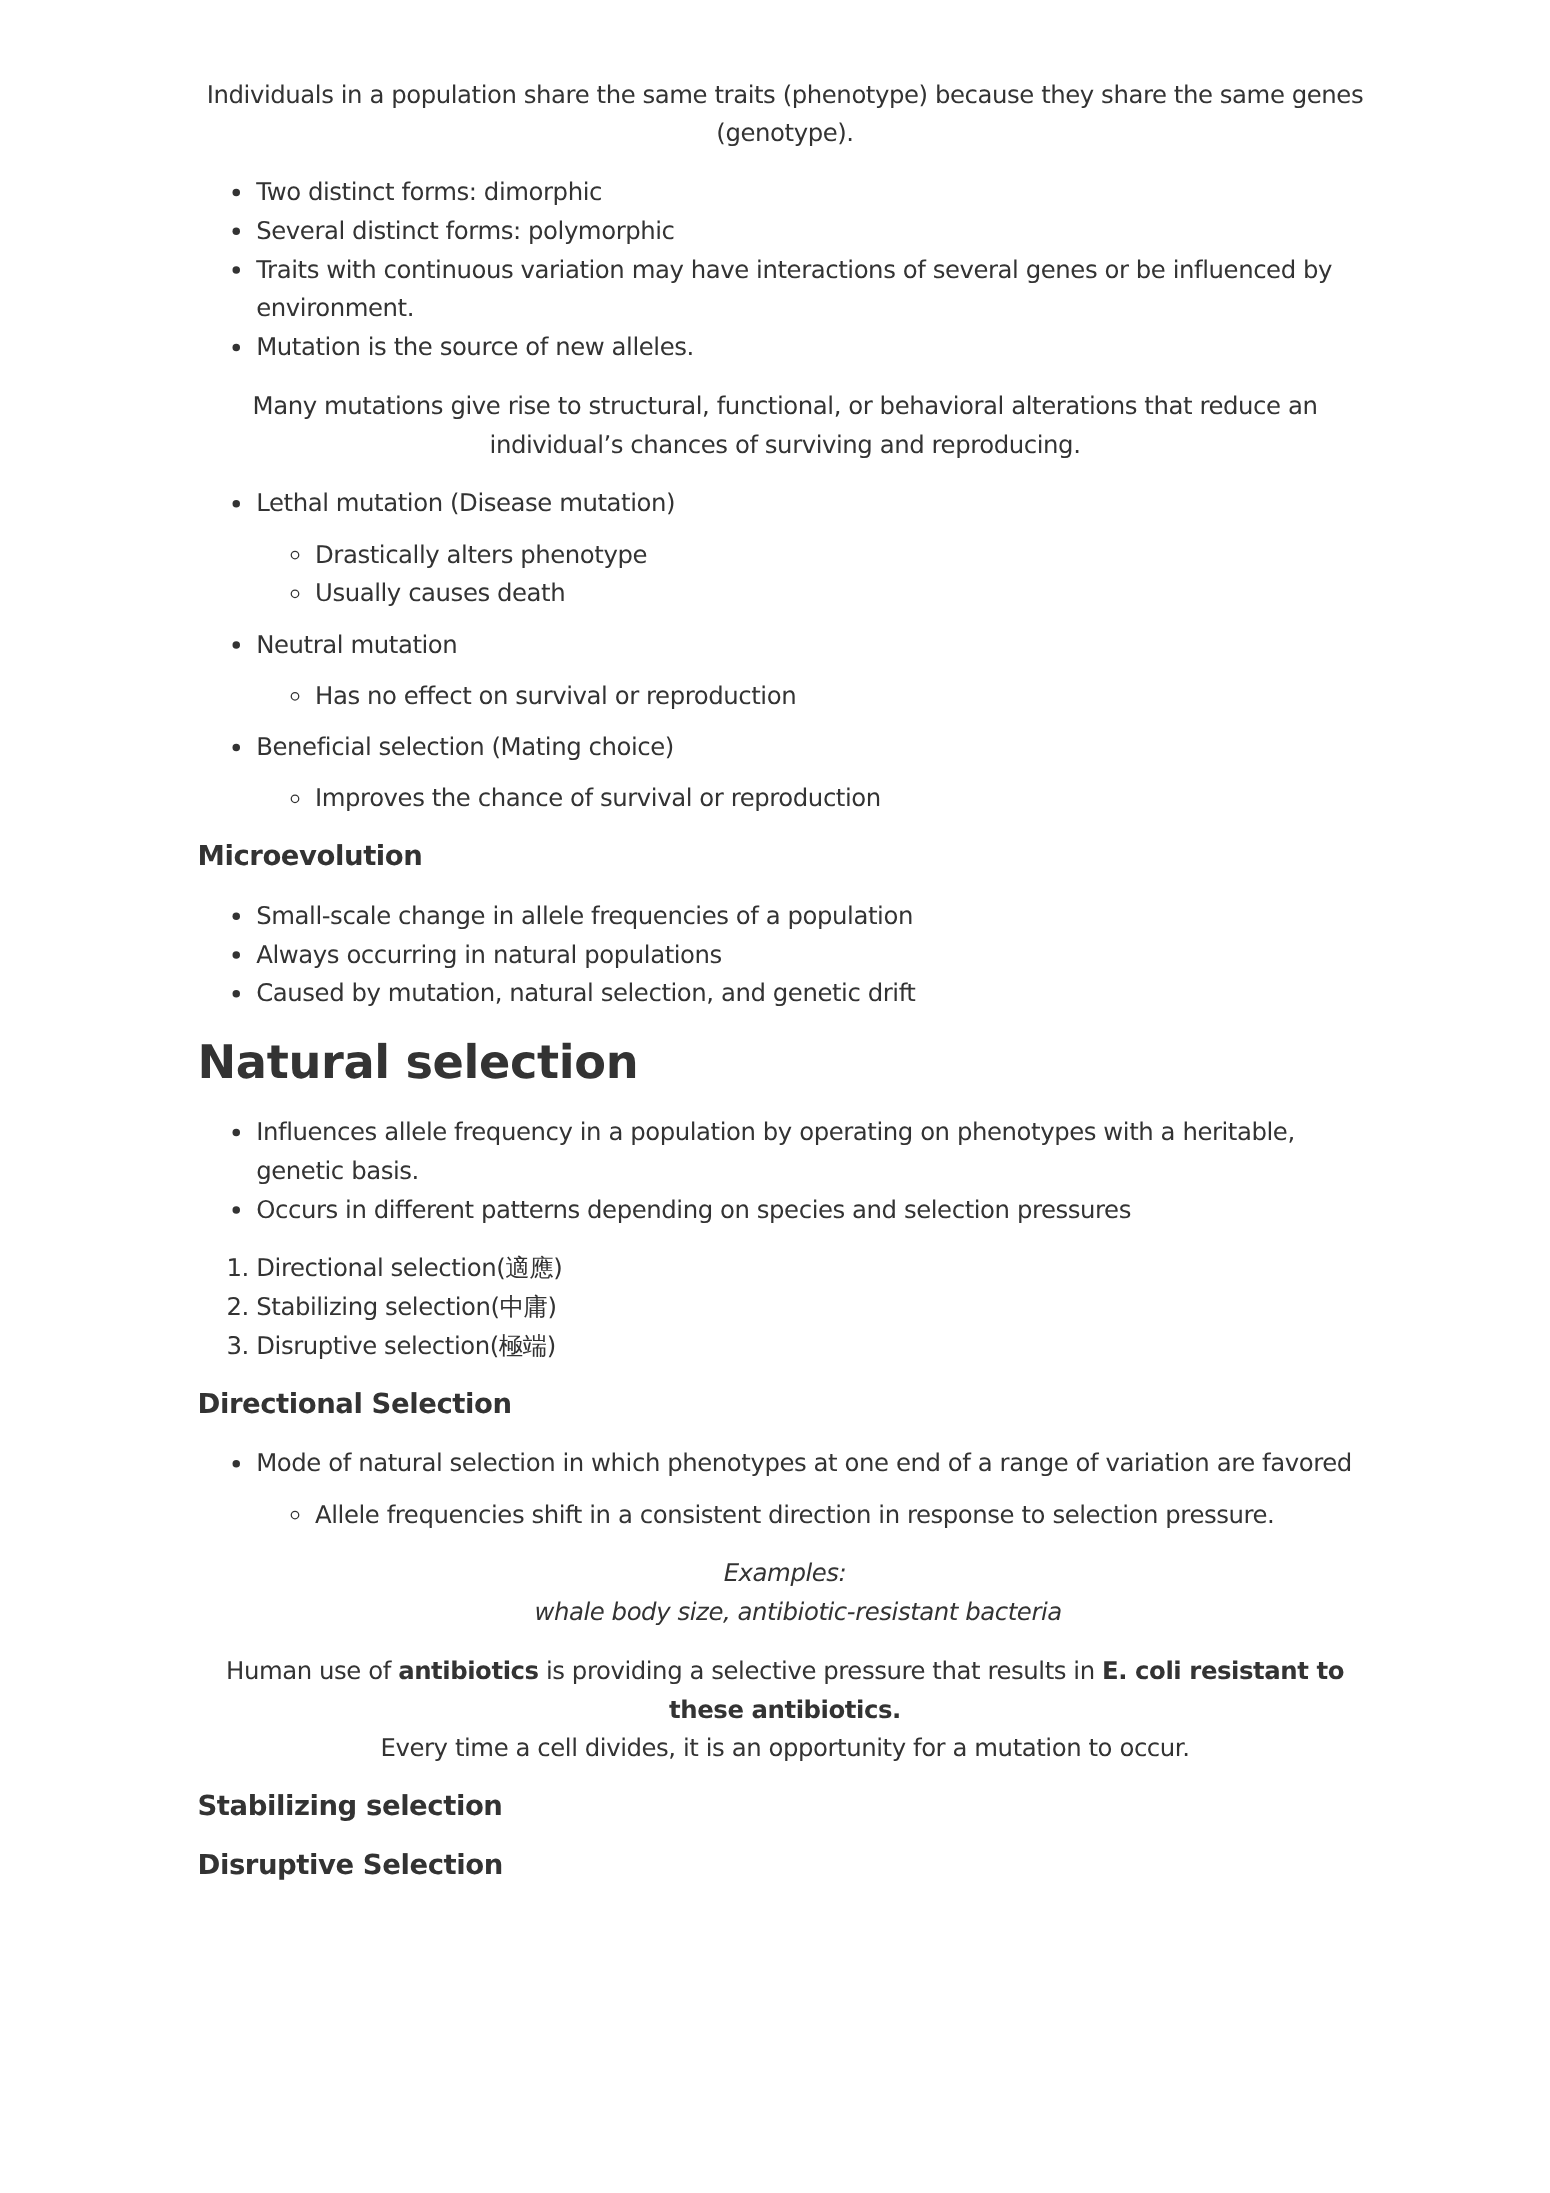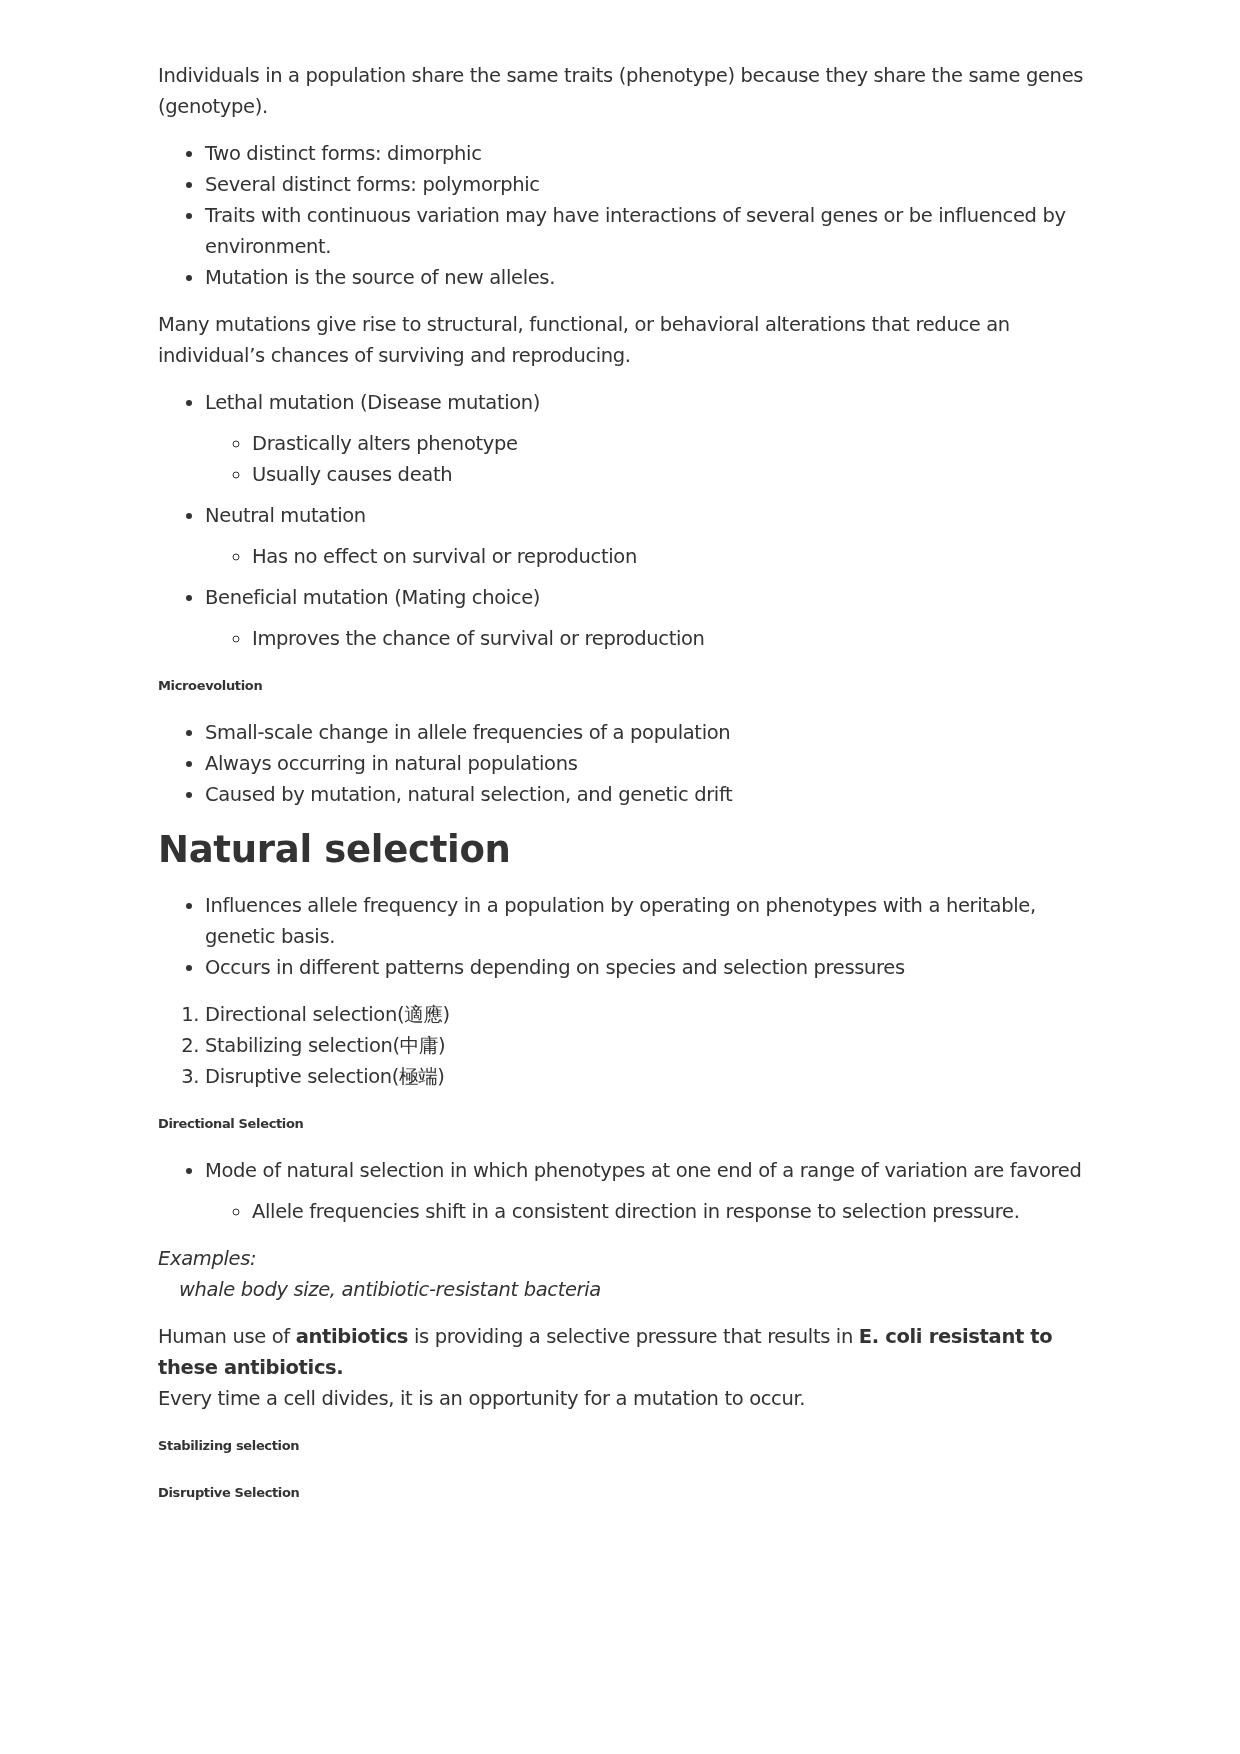--- a/index.html
+++ b/index.html
@@ -1,27 +1,27 @@
 <!DOCTYPE html>
 <html><head>
 <meta charset="utf-8">
 <style>
   html, body { margin:0; padding:0; background:#ffffff; }
   body { width:1240px; height:1754px; position:relative; overflow:hidden;
          font-family:"DejaVu Sans", sans-serif; color:#333333; }
   .page { position:absolute; left:158px; top:60px; width:940px;
           font-size:19.5px; line-height:31px; letter-spacing:-0.35px; }
-  p { margin:0; }
+  p { margin:0;text-align:center; }
   .block { margin:0 0 16px 0; }
   ul, ol { margin:0 0 16px 0; padding-left:47px; }
   ul.disc { list-style:disc; }
   ul.circle { list-style:circle; margin:10px 0 10px 0; padding-left:47px; }
   ol { list-style:decimal; }
   li { margin:0; }
-  h3.sub { font-size:13px; font-weight:bold; margin:0 0 16px 0; line-height:31px; }
+  h3.sub { font-size:22px; font-weight:bold; margin:0 0 16px 0; line-height:31px; }
   h2.section { font-size:37px; font-weight:bold; margin:20px 0 20px 0; line-height:40px; letter-spacing:-0.3px; }
   .italic { font-style:italic; }
   .indent { padding-left:21px; }
   b { font-weight:bold; }
 </style>
 </head>
 <body>
 
 <div class="page">
 
@@ -46,21 +46,21 @@
         <li>Usually causes death</li>
       </ul>
     </li>
     <li>
       <span>Neutral mutation</span>
       <ul class="circle">
         <li>Has no effect on survival or reproduction</li>
       </ul>
     </li>
     <li>
-      <span>Beneficial mutation (Mating choice)</span>
+      <span>Beneficial selection (Mating choice)</span>
       <ul class="circle" style="margin-bottom:12px;">
         <li>Improves the chance of survival or reproduction</li>
       </ul>
     </li>
   </ul>
 
   <h3 class="sub">Microevolution</h3>
   <ul class="disc">
     <li>Small-scale change in allele frequencies of a population</li>
     <li>Always occurring in natural populations</li>

